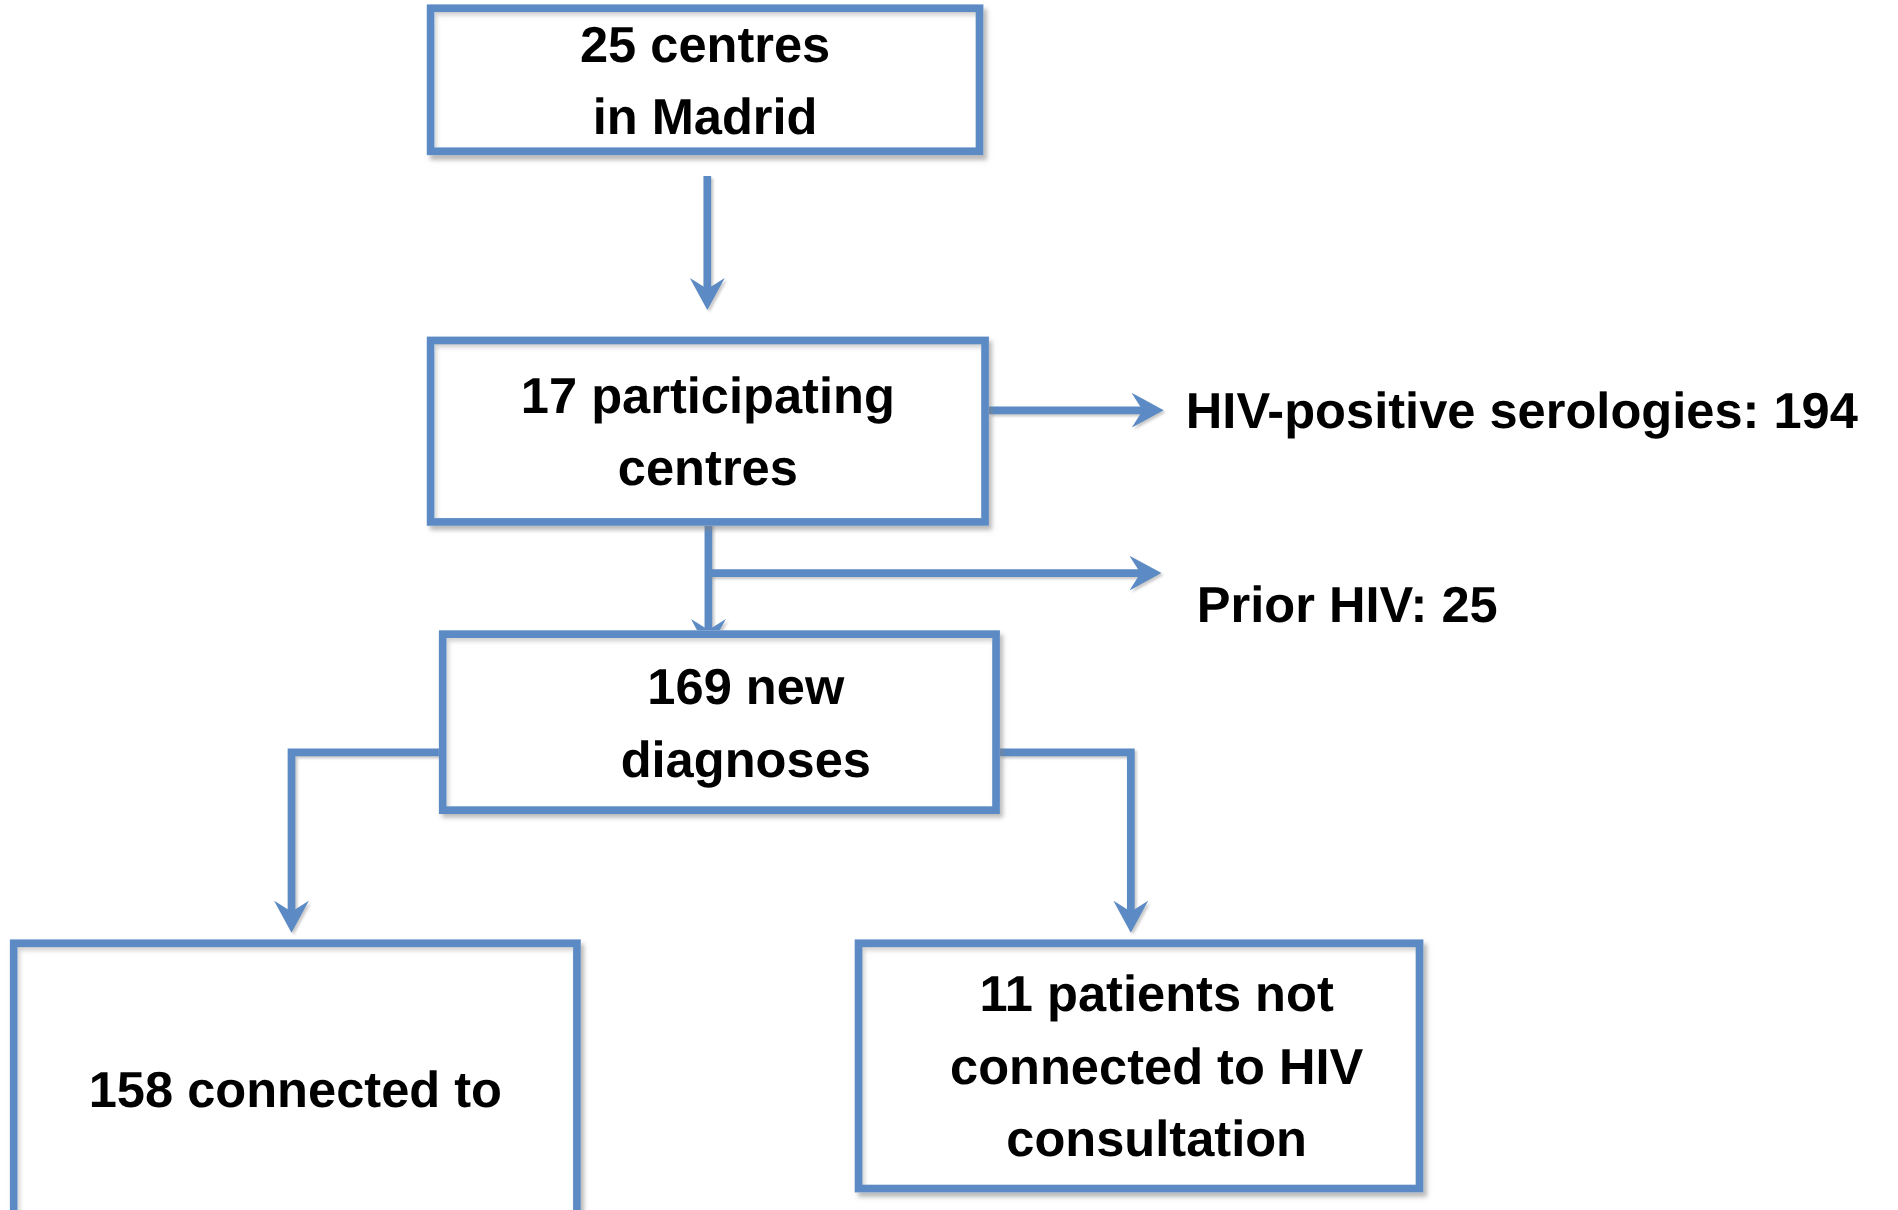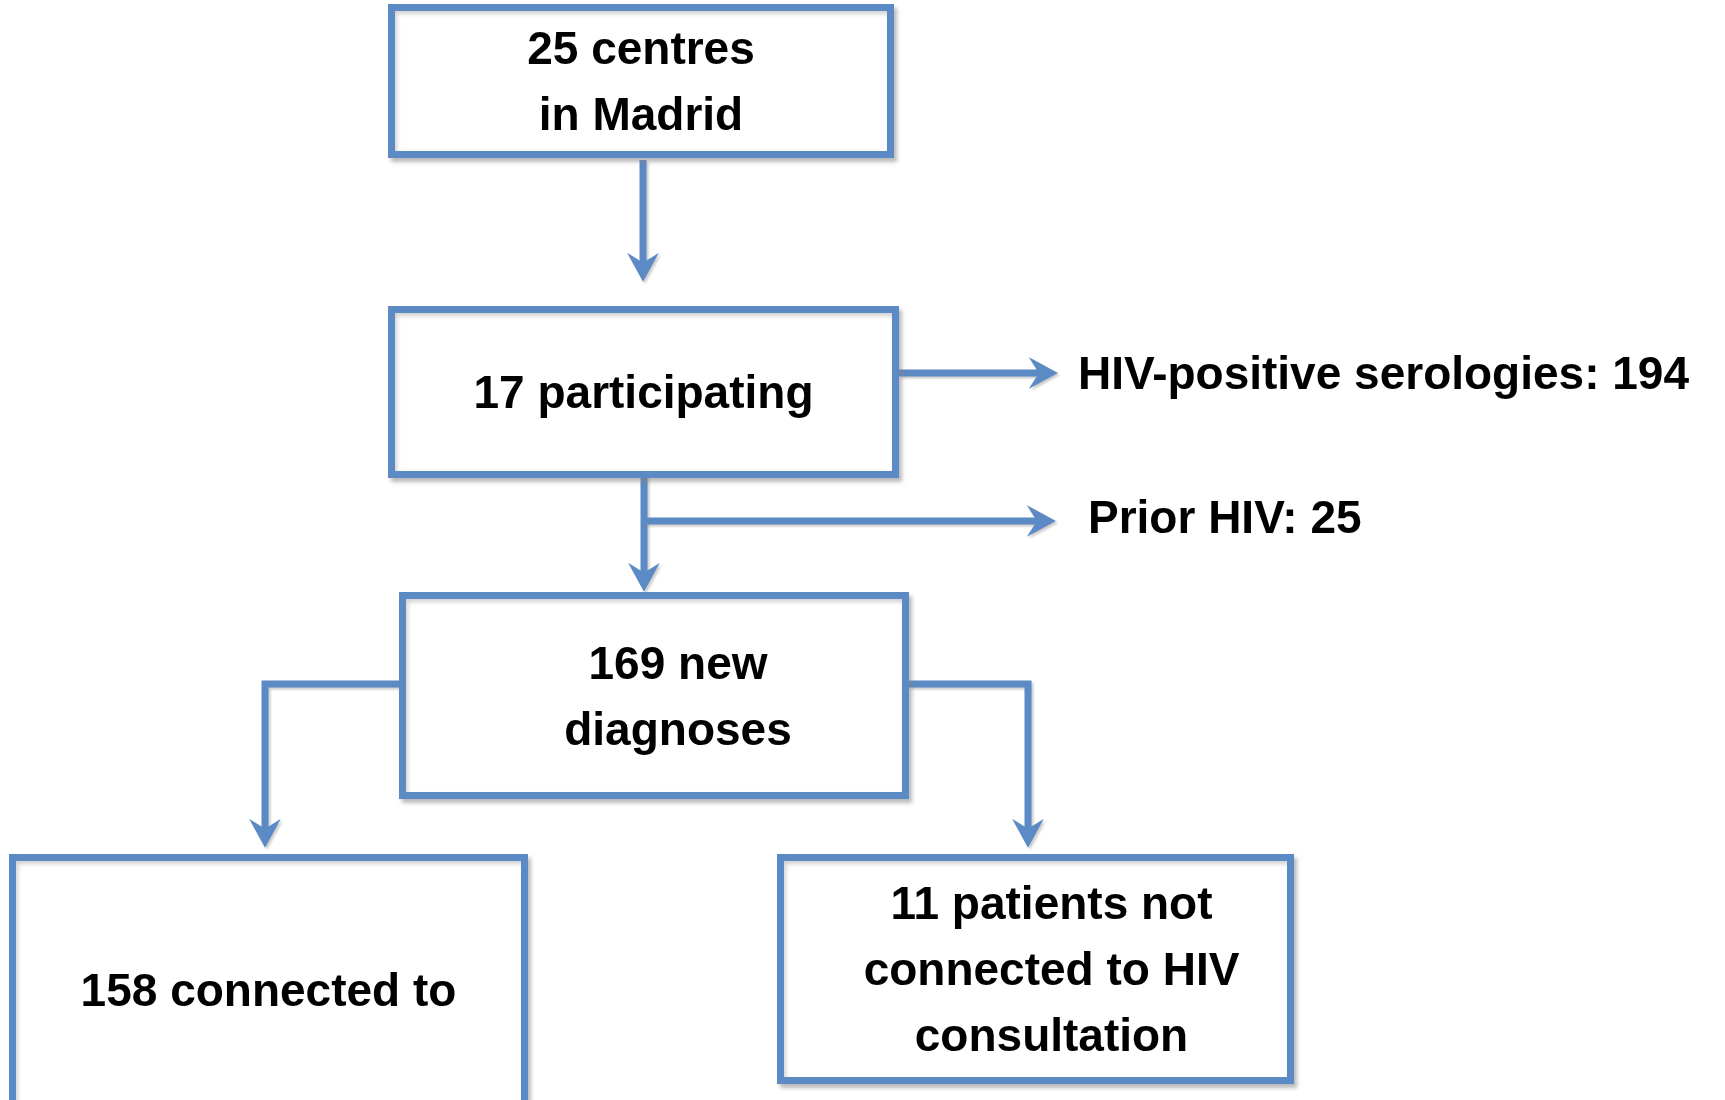--- a/index.html
+++ b/index.html
@@ -40,36 +40,36 @@
     flex-direction: column;
     align-items: center;
     justify-content: center;
     z-index: 2;
     color: #000000;
     font-weight: 700;
     font-size: 46px;
     line-height: 66px;
     text-align: center;
   }
-  .node-1 { left: 388px; top:   4px; width: 506px; height: 154px; }
+  .node-1 { left: 388px; top:   4px; width: 506px; height: 137px; }
   .node-2 { left: 388px; top: 283px; width: 511px; height: 172px; margin-top: 23px; }
-  .node-3 { left: 399px; top: 592px; width: 510px; height: 207px; padding-left: 48px; }
+  .node-3 { left: 399px; top: 573px; width: 510px; height: 167px; padding-left: 48px; }
   .node-4 { left:   9px; top: 854px; width: 519px; height: 272px; }
   .node-5 { left: 777px; top: 854px; width: 517px; height: 230px; padding-left: 32px; }
   .annotation {
     position: absolute;
     z-index: 2;
     color: #000000;
     font-weight: 700;
     font-size: 46px;
     line-height: 66px;
     white-space: nowrap;
   }
   .annotation-1 { left: 1078px; top: 340px; }
-  .annotation-2 { left: 1088px; top: 484px; }
+  .annotation-2 { left: 1088px; top: 516px; }
 </style>
 </head>
 <body>
 
 <div id="canvas">
 
   <svg class="connectors" viewBox="0 0 1725 1100" xmlns="http://www.w3.org/2000/svg">
     <defs>
       <marker id="head" viewBox="0 0 12 14" refX="5" refY="7" markerWidth="32" markerHeight="37" markerUnits="userSpaceOnUse" orient="auto">
         <path d="M0,1 L11,7 L0,13 L3.8,7 Z" fill="#5b8ac4"></path>
@@ -89,20 +89,21 @@
     <path class="shaft" marker-end="url(#head)" d="M 908 684 L 1028 684 L 1028 832"></path>
   </svg>
 
   <div class="node node-1">
     <span>25 centres</span>
     <span>in Madrid</span>
   </div>
 
   <div class="node node-2">
     <span>17 participating</span>
+    <span>centres</span>
   </div>
 
   <div class="node node-3">
     <span>169 new</span>
     <span>diagnoses</span>
   </div>
 
   <div class="node node-4">
     <span>158 connected to</span>
   </div>

